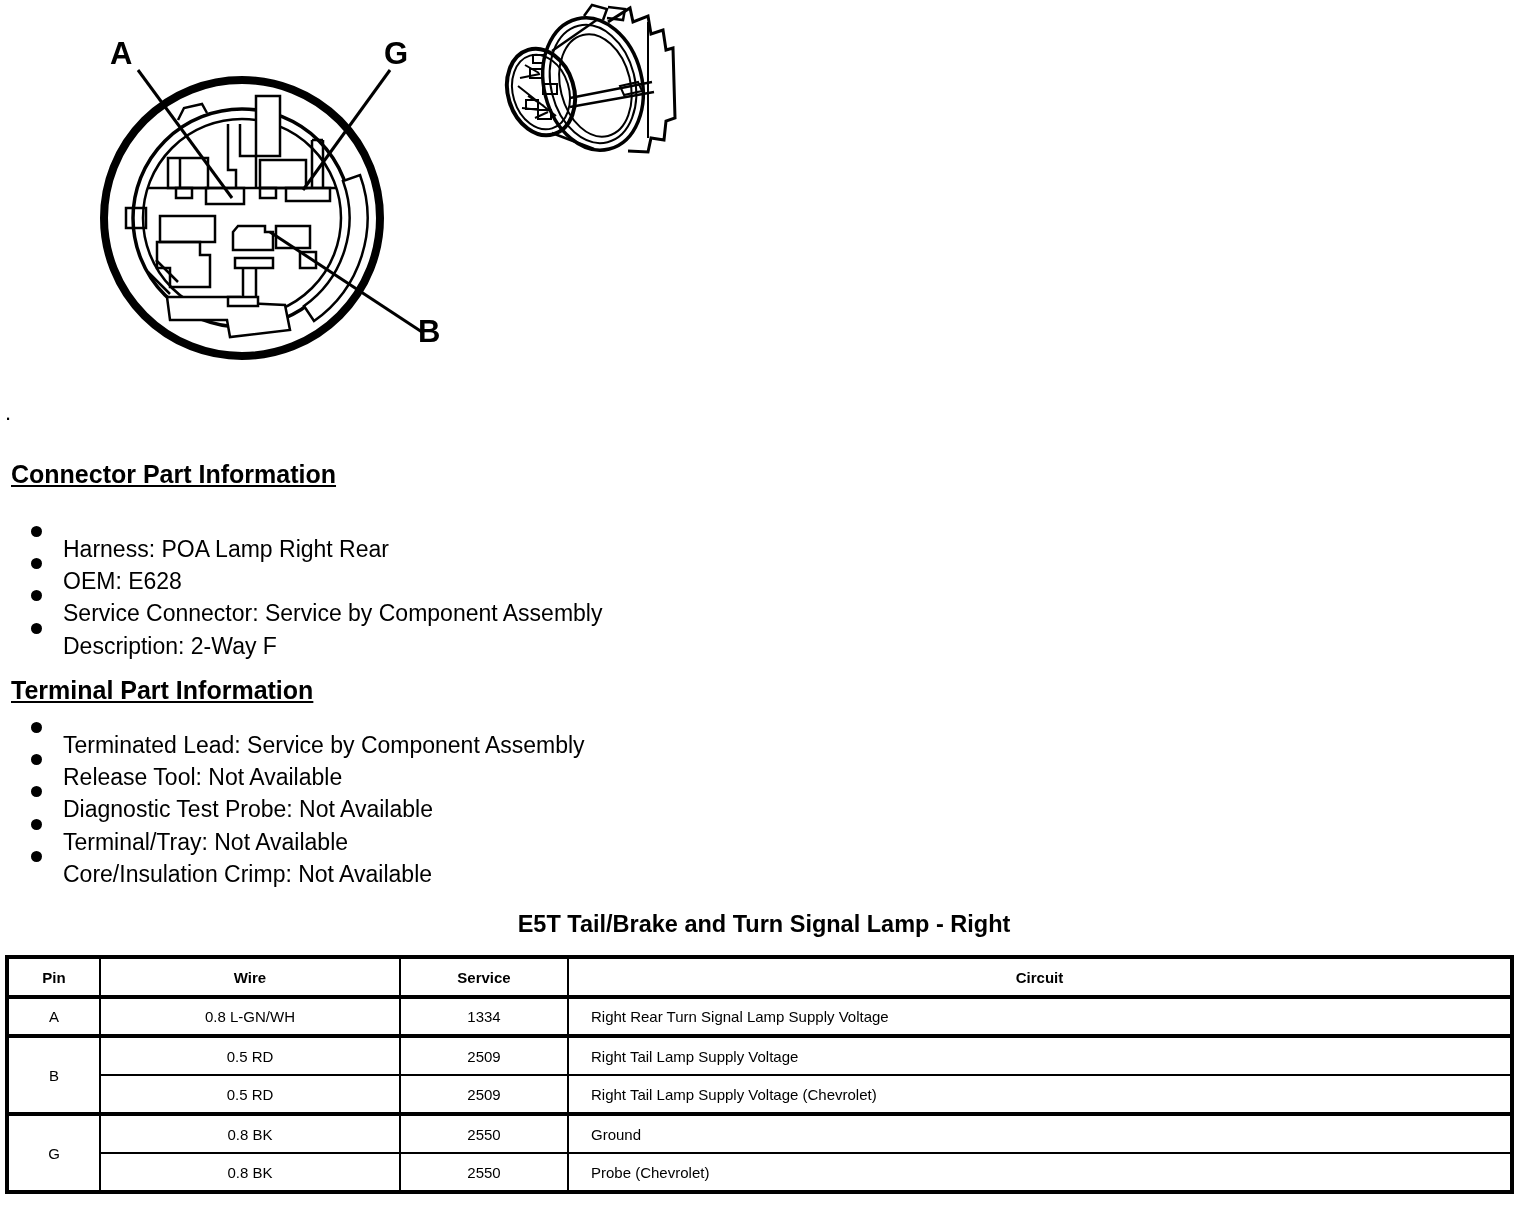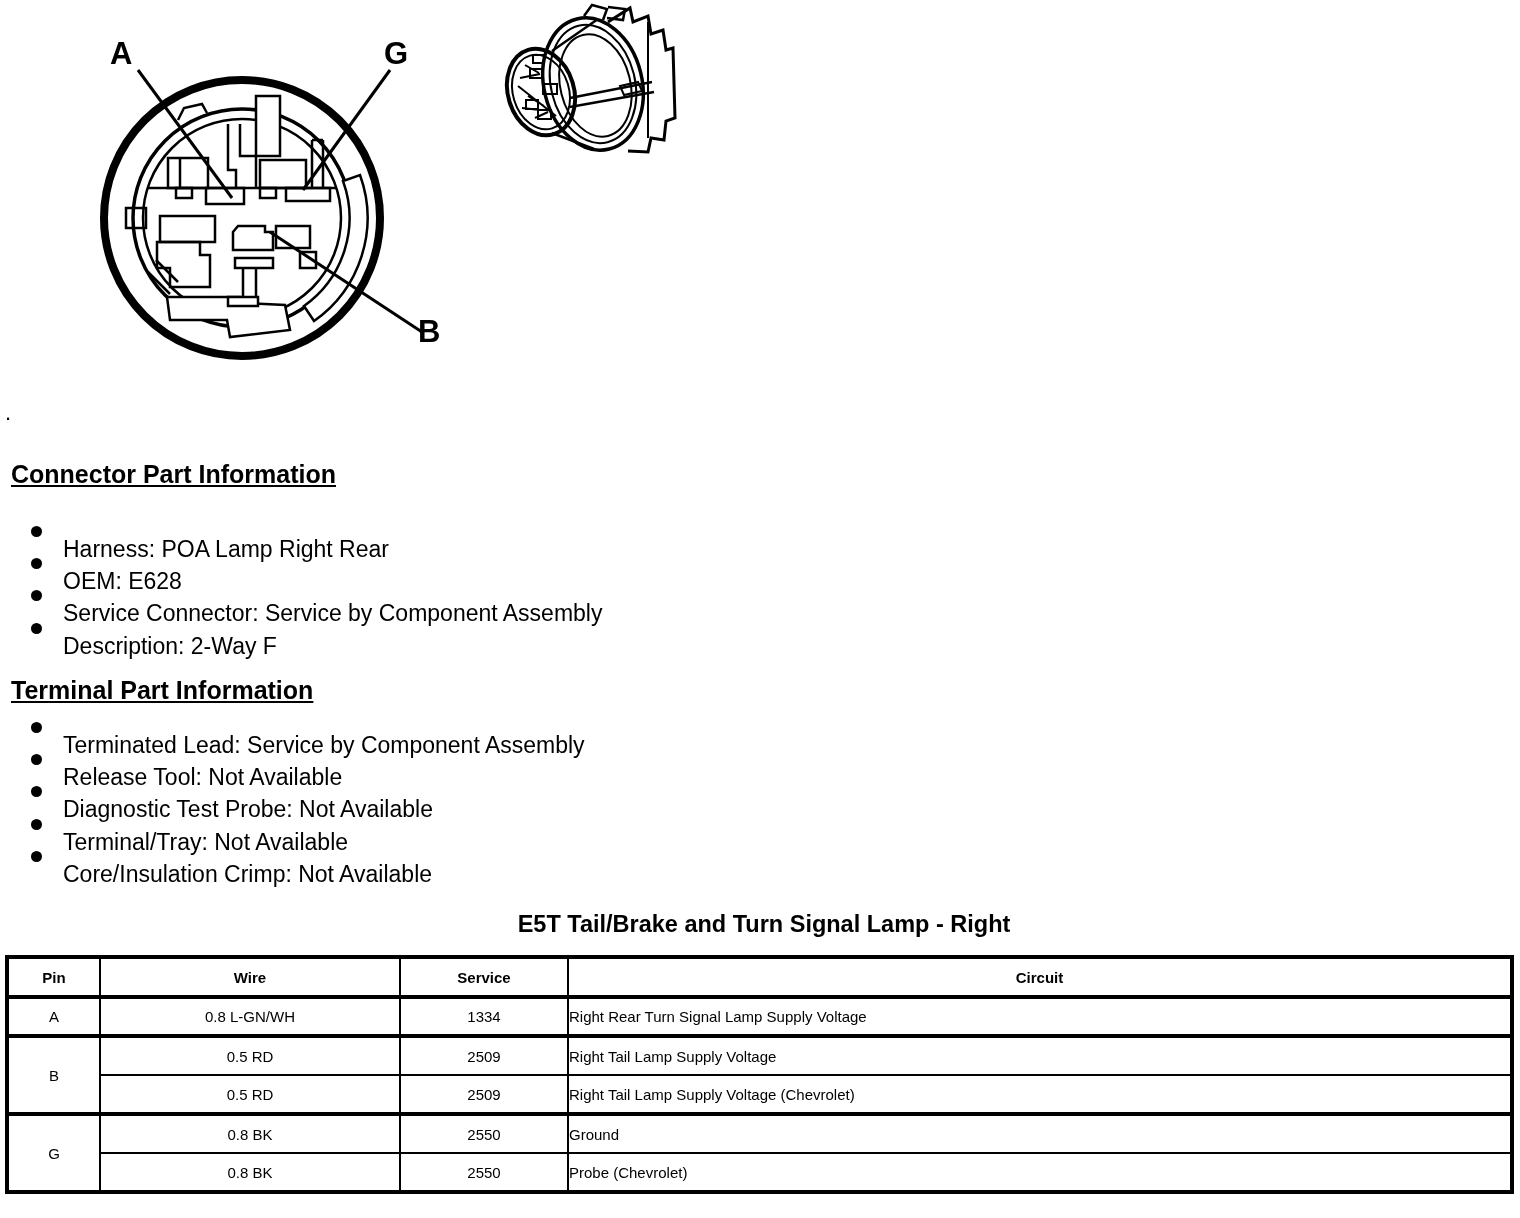--- a/index.html
+++ b/index.html
@@ -79,21 +79,21 @@
     padding: 0;
     height: 39px;
     vertical-align: middle;
     overflow: hidden;
     white-space: nowrap;
   }
   table.pinout th { font-weight: 700; text-align: center; height: 40px; }
   table.pinout tr.hdr th { border-bottom: 4px solid #000; }
   table.pinout tr.groupend td { border-bottom: 4px solid #000; }
   table.pinout td.c { text-align: center; }
-  table.pinout td.fn { text-align: left; padding-left: 0; }
+  table.pinout td.fn { text-align: left; padding-left: 22px; }
   table.pinout td.pinspan { border-bottom: 4px solid #000; }
 </style>
 </head>
 <body>
 
 <div class="page">
 
   <svg class="abs" style="left:60px; top:20px;" width="420" height="370" viewBox="0 0 420 370">
     <g stroke="#000" fill="none">
 

